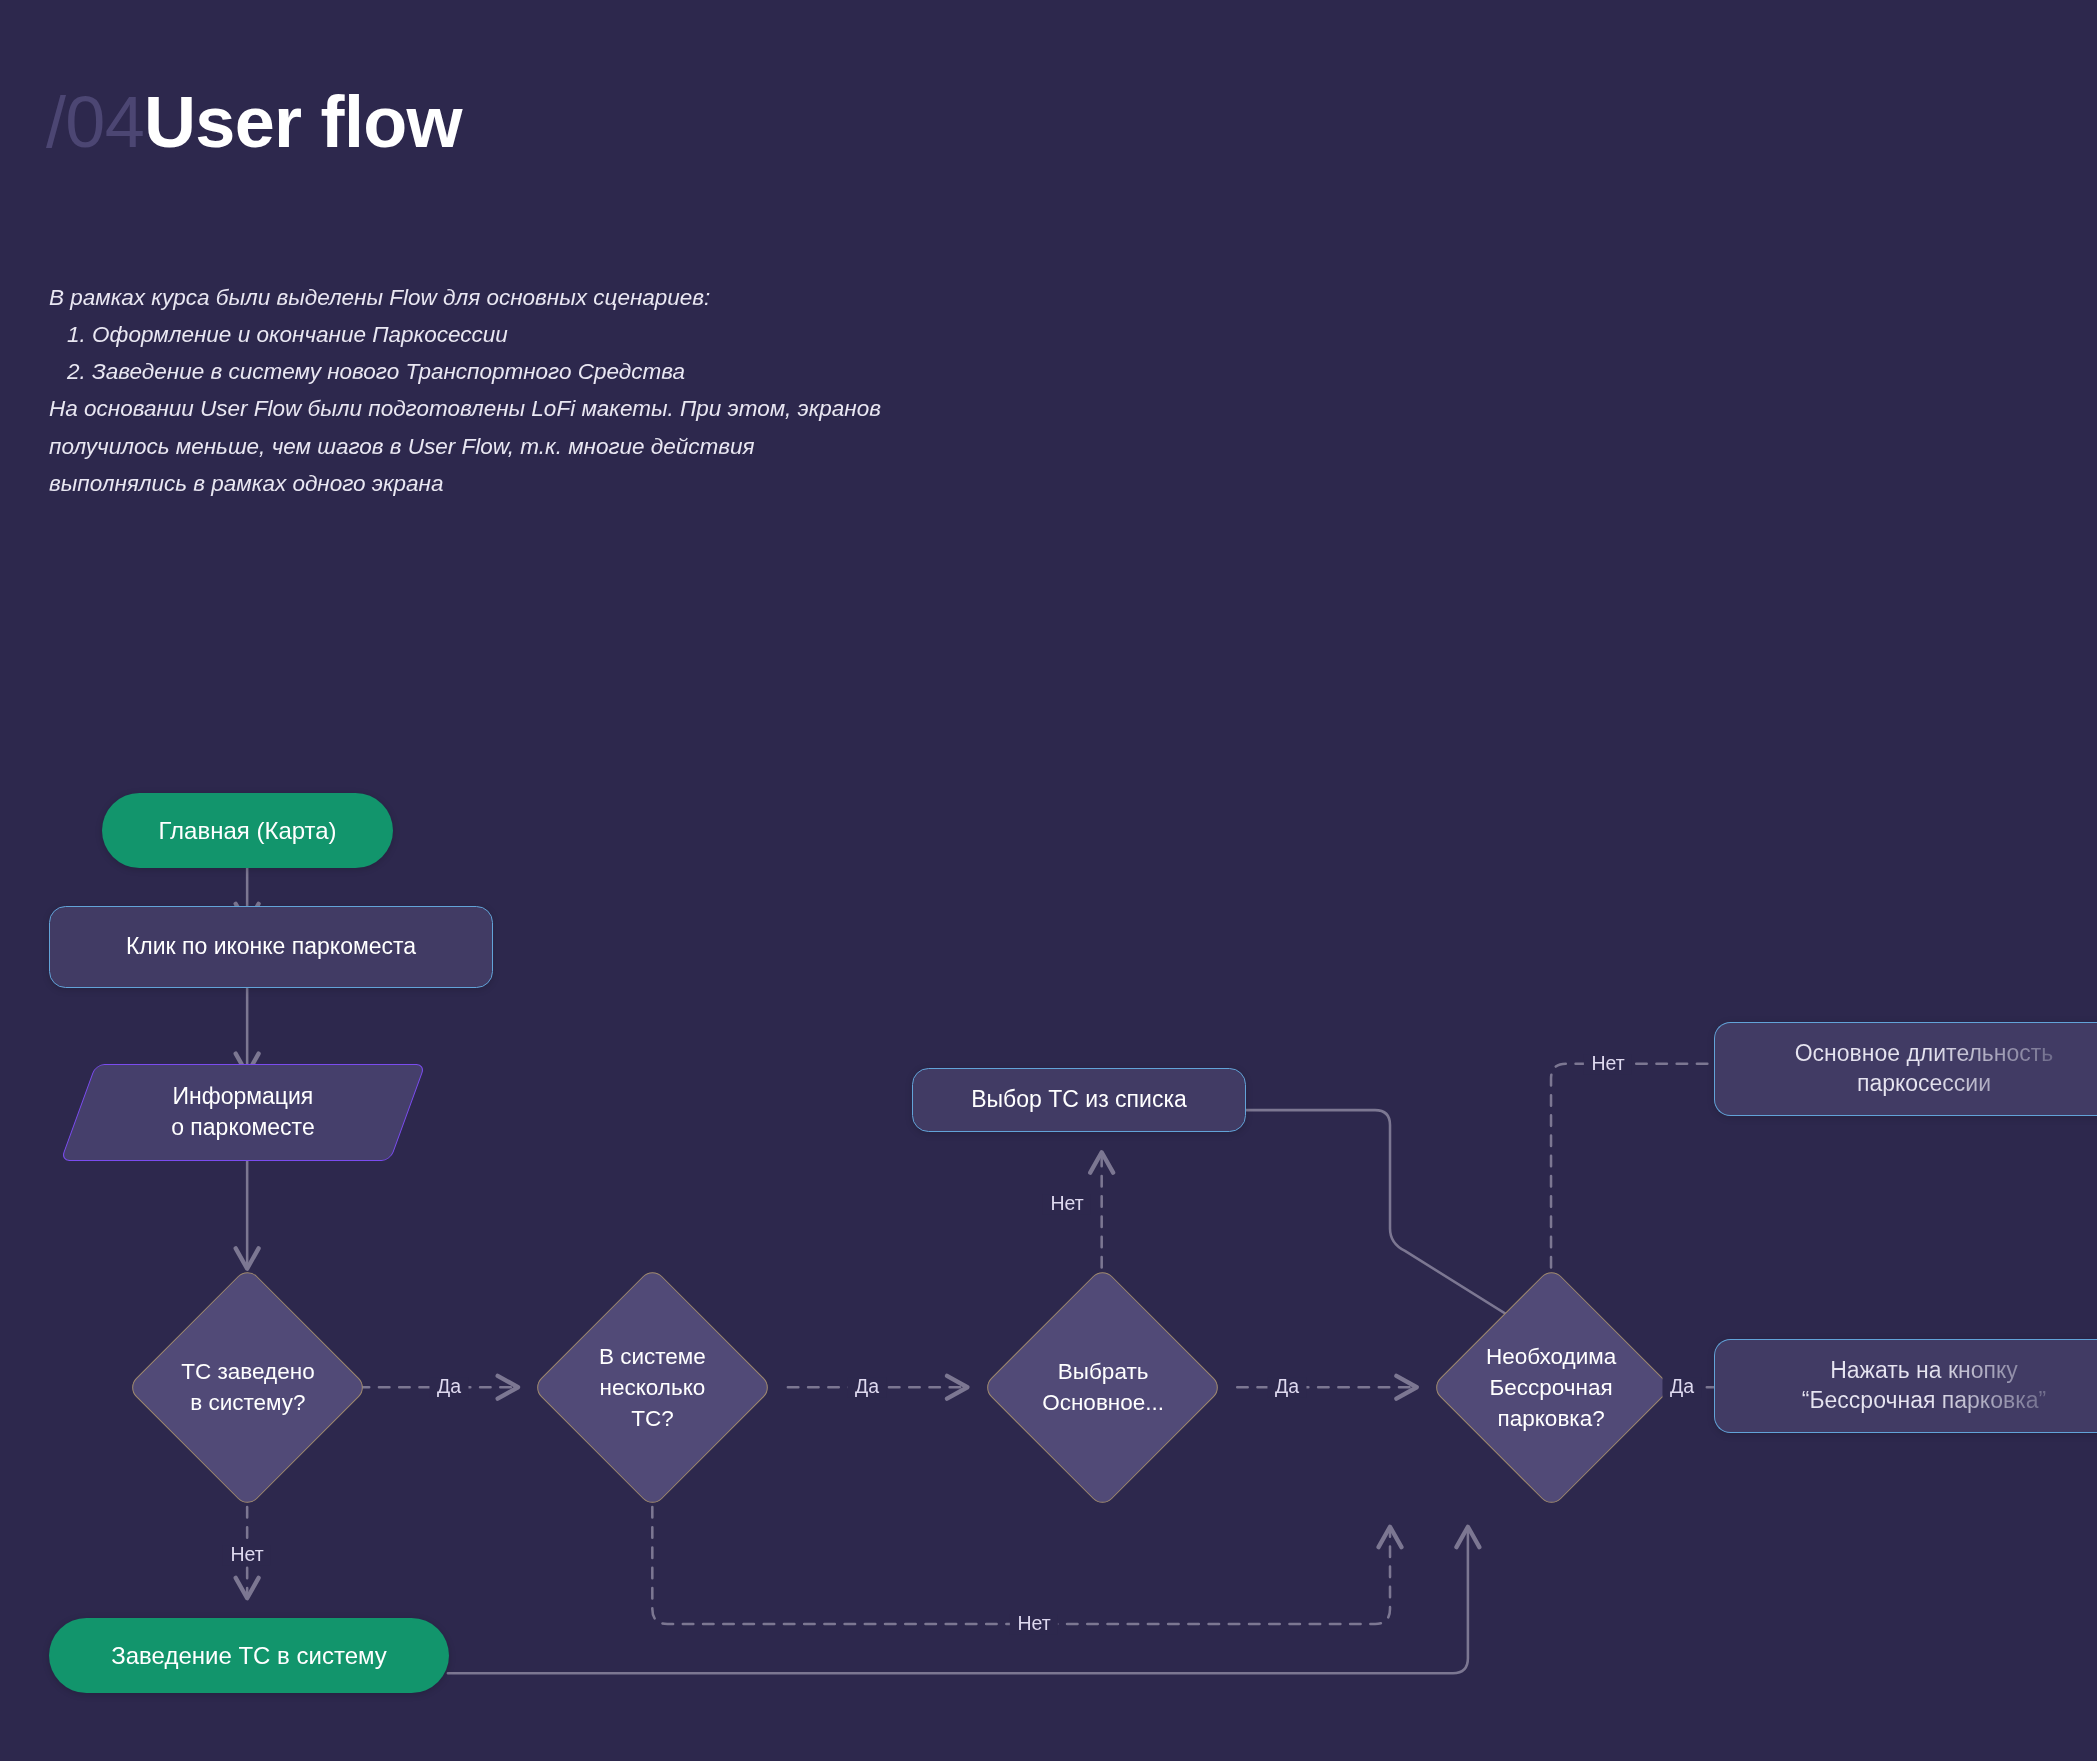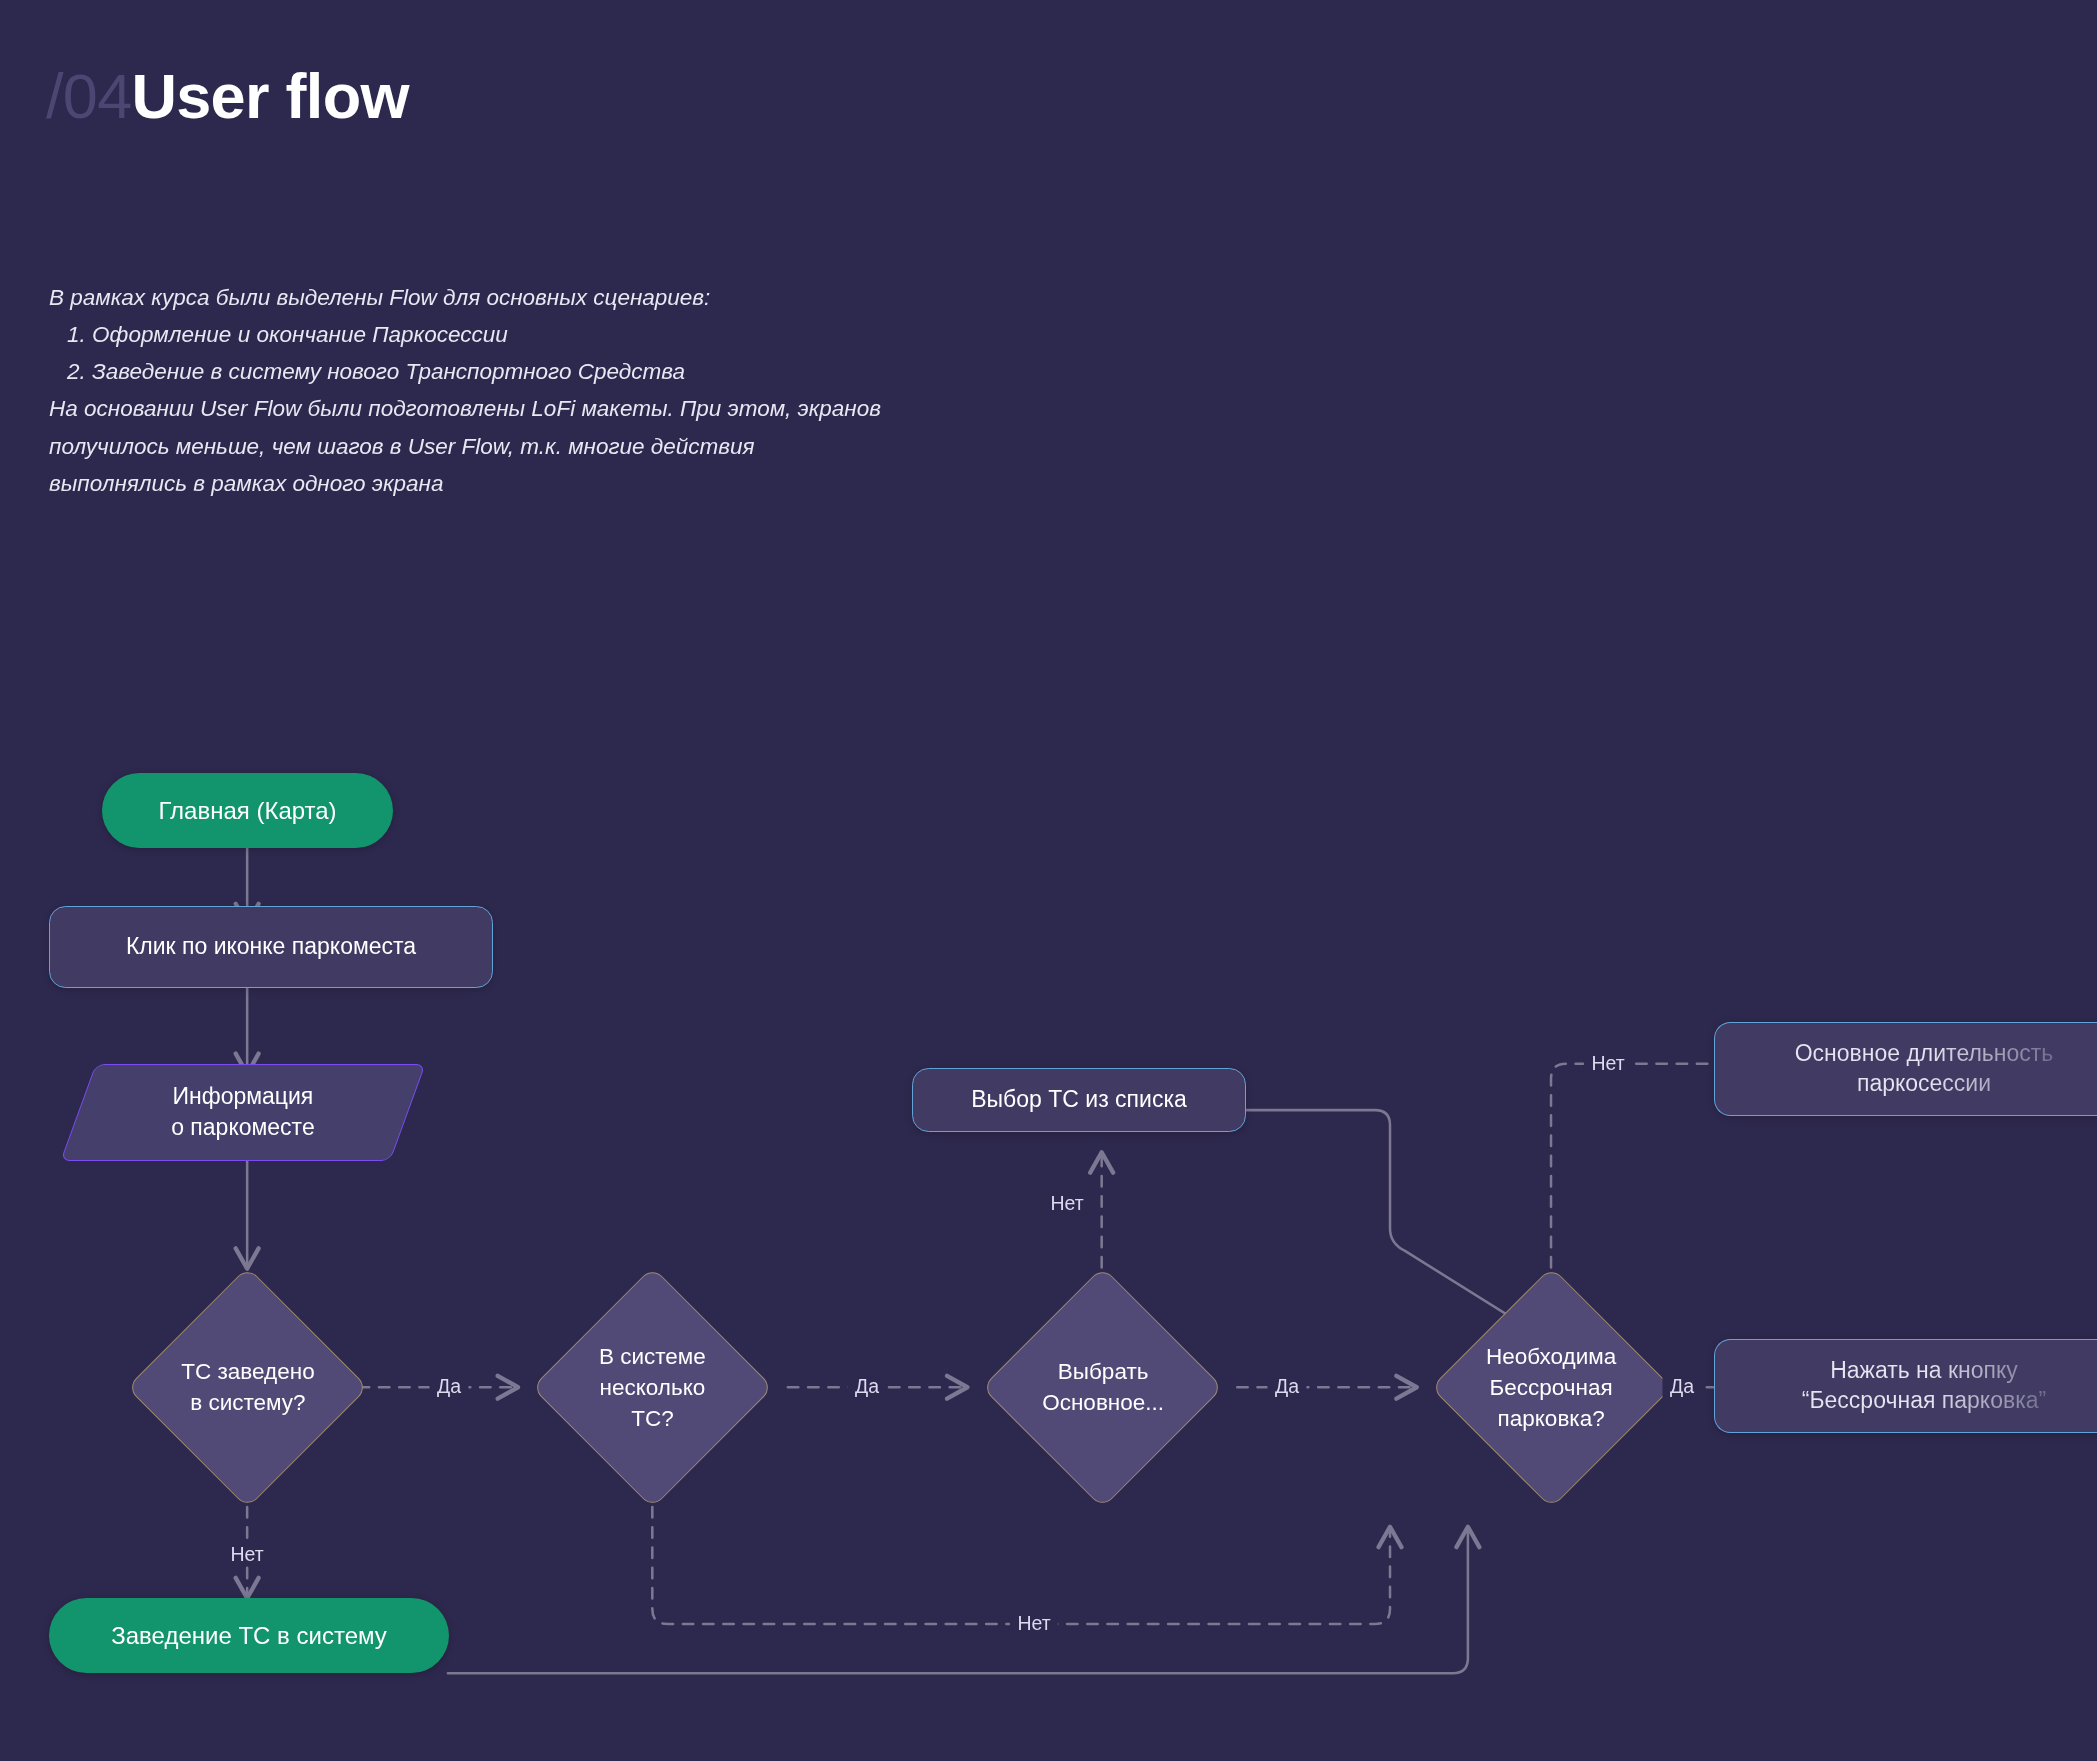--- a/index.html
+++ b/index.html
@@ -7,22 +7,22 @@
     width:2097px;height:1762px;
     background:#2d284d;
     font-family:"Liberation Sans","DejaVu Sans",sans-serif;
     overflow:hidden;position:relative;
     -webkit-font-smoothing:antialiased;
   }
   .page{position:relative;width:2097px;height:1762px;overflow:hidden;}
 
   
   .title{
-    position:absolute;left:46px;top:65px;
-    font-size:63px;line-height:1;font-weight:700;
+    position:absolute;left:46px;top:86px;
+    font-size:72px;line-height:1;font-weight:700;
     white-space:nowrap;letter-spacing:-0.7px;text-align:center;
   }
   .title .num{color:#4c4673;font-weight:400;}
   .title .word{color:#ffffff;font-weight:700;}
 
   .intro{
     position:absolute;left:49px;top:279px;
     width:1124px;color:#e9e7f2;
     font-size:22.5px;line-height:1.65;font-weight:400;font-style:italic;
   }
@@ -38,20 +38,21 @@
   .svg-layer{position:absolute;left:0;top:0;width:2097px;height:1103px;}
 
   .node{position:absolute;box-sizing:border-box;display:flex;
         align-items:center;justify-content:center;text-align:center;}
 
   
   .pill{
     background:#12956c;border-radius:748px;color:#ffffff;
     font-size:24px;line-height:1.25;
     box-shadow:0 1.5px 7.5px rgba(0,0,0,.18);
+    margin-top:20px;
   }
   
   .box{
     background:#413b64;border:1.5px solid #62a3d8;border-radius:16.5px;
     color:#ffffff;font-size:23px;line-height:1.3;
     box-shadow:0 1.5px 7.5px rgba(0,0,0,.15);
   }
   .box.dim{color:#b9b6cd;}
   .box.cut{border-right:none;border-top-right-radius:0;border-bottom-right-radius:0;}
   .box.cut .lbl{

